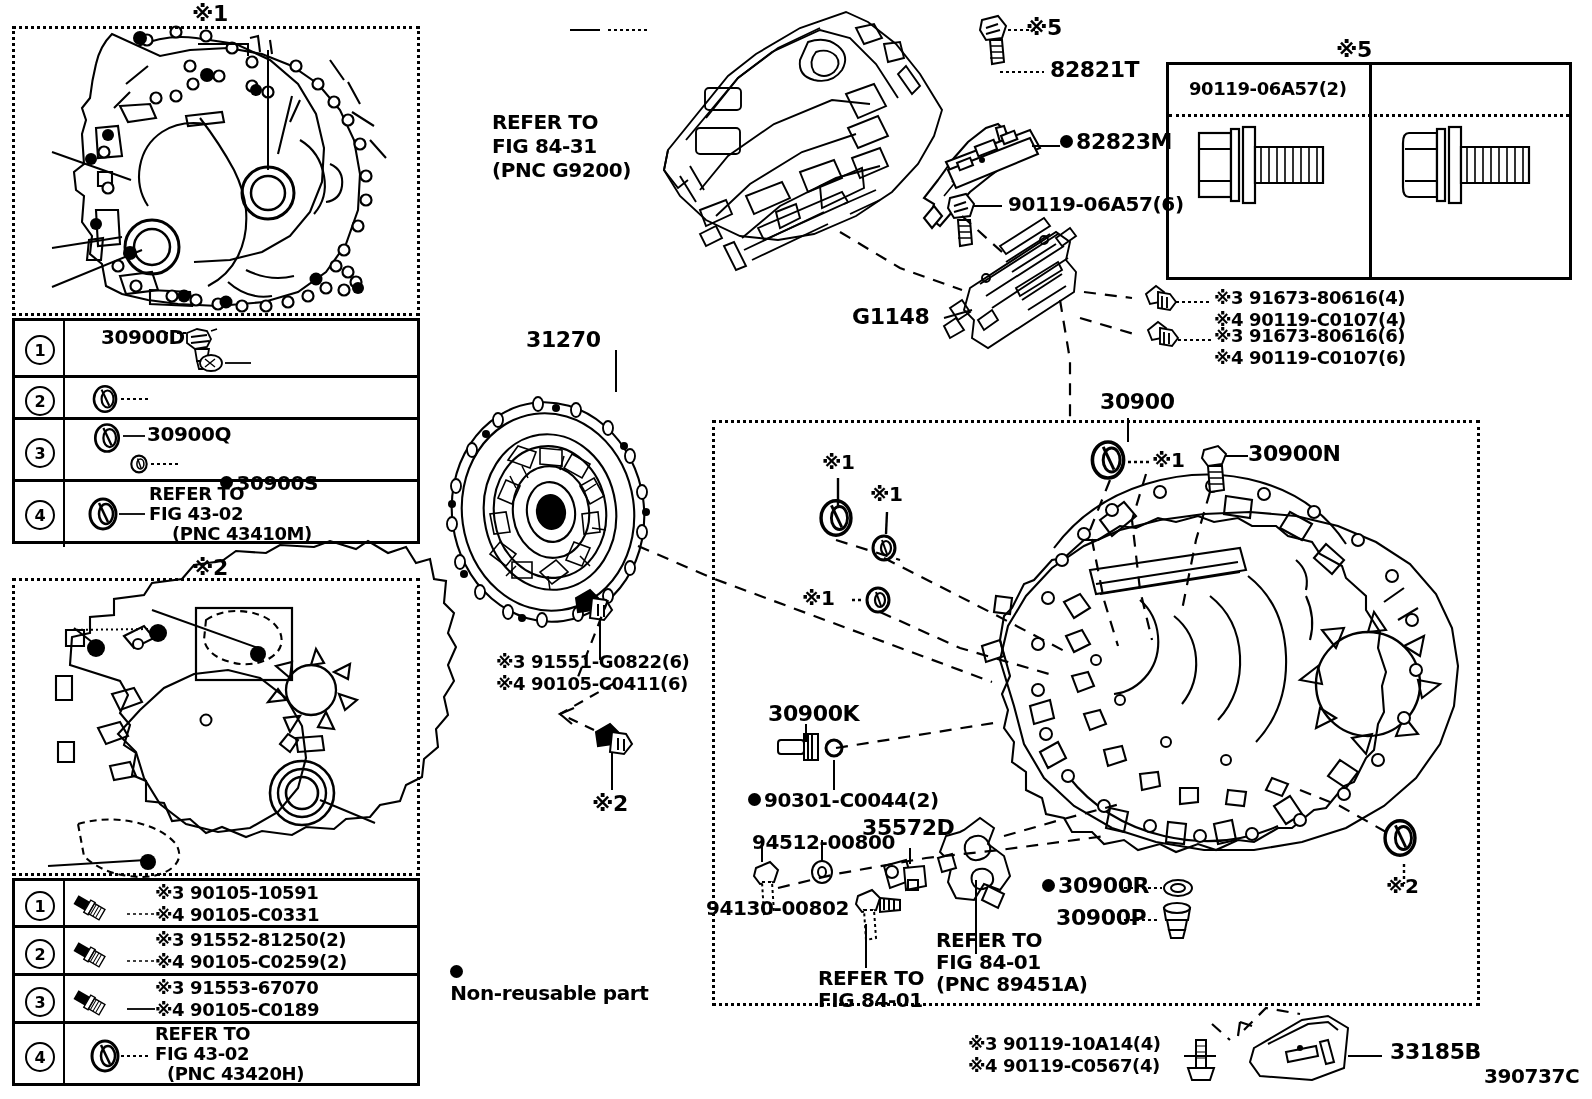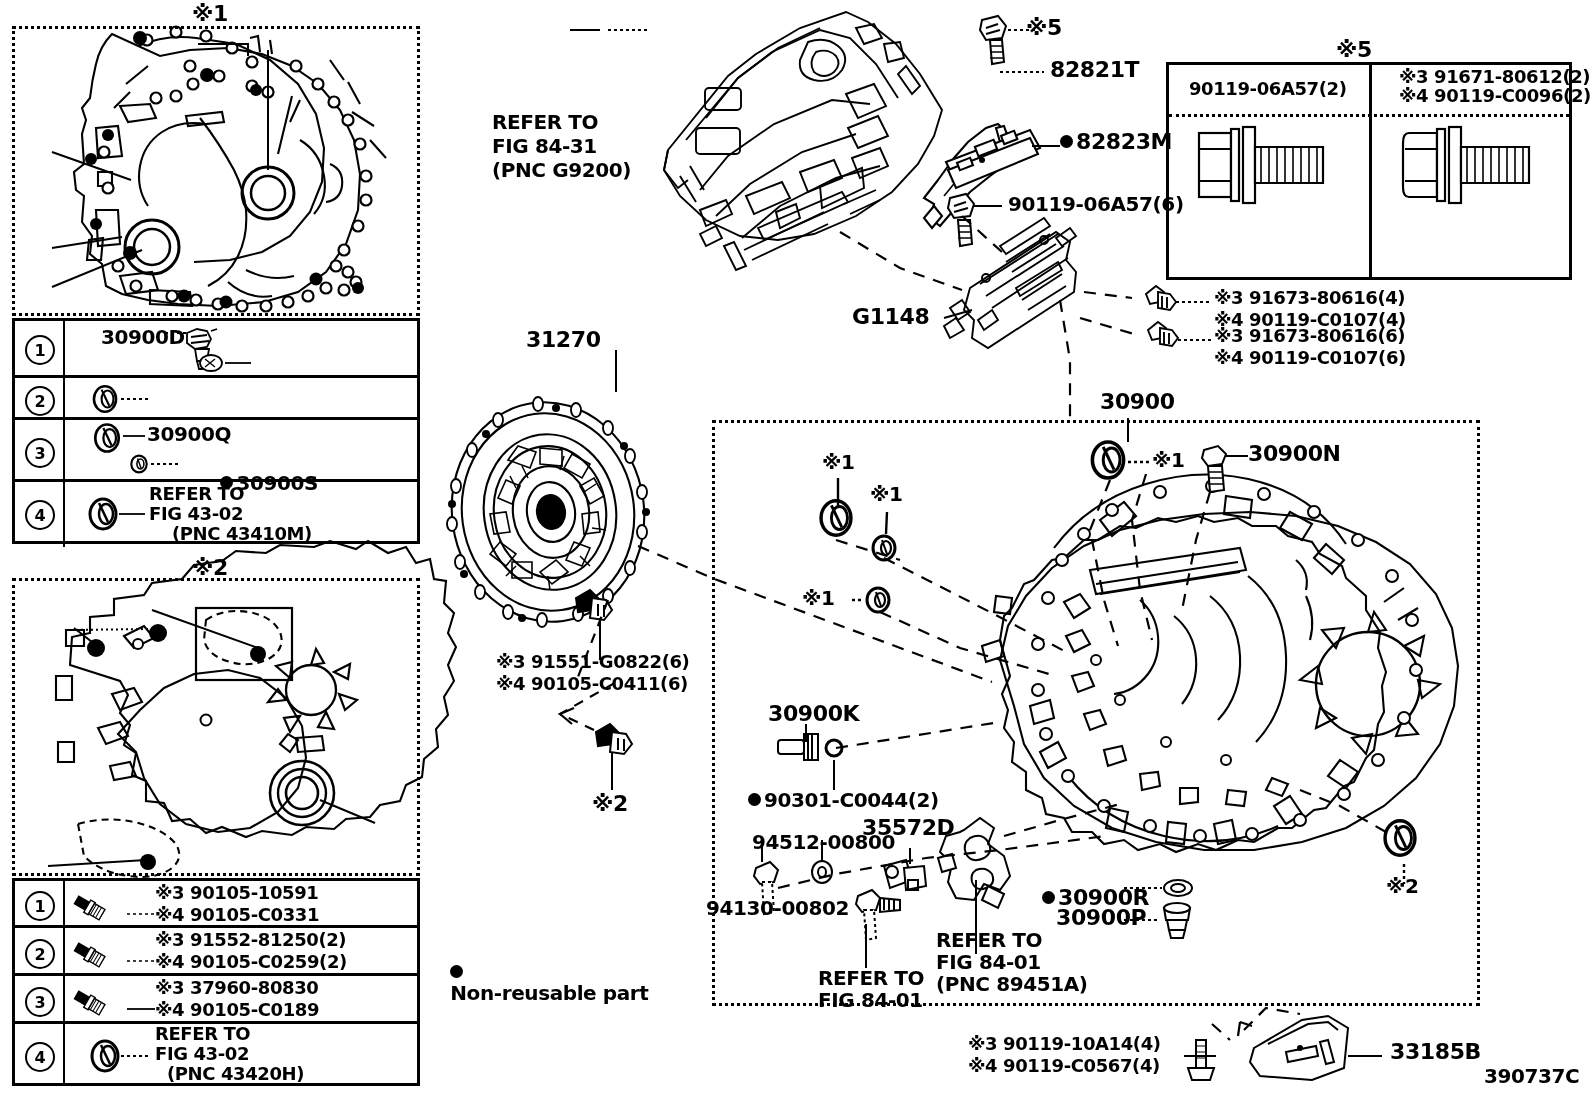--- a/index.html
+++ b/index.html
@@ -683,21 +683,21 @@
   </div>
   <div class="row" style="left:0;top:95px;width:100%;height:48px;border-bottom:3px solid #000;">
     <div class="cnum" style="left:10px;top:11px;">3</div>
     <div style="position:absolute;left:48px;top:0;width:2px;height:100%;background:#000;"></div>
     <svg style="left:0;top:0;">
       <g transform="translate(66,10) rotate(30)">
             <use href="#boltA" transform="translate(0,10)"></use>
           </g>
       <path d="M112 33 L140 33" stroke="#000" stroke-width="1.8"></path>
     </svg>
-    <div class="lbl s" style="left:140px;top:2px;">※3 37960-80830</div>
+    <div class="lbl s" style="left:140px;top:2px;">※3 91553-67070</div>
     <div class="lbl s" style="left:140px;top:24px;">※4 90105-C0189</div>
   </div>
   <div class="row" style="left:0;top:143px;width:100%;height:62px;">
     <div class="cnum" style="left:10px;top:18px;">4</div>
     <div style="position:absolute;left:48px;top:0;width:2px;height:100%;background:#000;"></div>
     <svg style="left:0;top:0;">
       <g transform="translate(90,32)">
             <use href="#ringSeal"></use>
           </g>
       <path d="M106 32 L134 32" stroke="#000" stroke-width="1.8" stroke-dasharray="3 3"></path>
@@ -705,22 +705,20 @@
     <div class="lbl s" style="left:140px;top:0px;">REFER TO</div>
     <div class="lbl s" style="left:140px;top:20px;">FIG 43-02</div>
     <div class="lbl s" style="left:152px;top:40px;">(PNC 43420H)</div>
   </div>
 </div>
 
 <div class="lbl n" style="left:1336px;top:38px;">※5</div>
 <div class="tblbox" style="left:1166px;top:62px;width:406px;height:218px;">
   <div style="position:absolute;left:0;top:0;width:100%;height:52px;border-bottom:3px dotted #000;box-sizing:border-box;">
     <div class="lbl s" style="left:20px;top:14px;">90119-06A57(2)</div>
-    <div class="lbl s" style="left:230px;top:2px;white-space:pre;">※3 91671-80612(2)
-※4 90119-C0096(2)</div>
   </div>
   <div style="position:absolute;left:200px;top:0;width:3px;height:100%;background:#000;"></div>
   <svg style="left:0;top:0;width:406px;height:218px;">
 
     <g stroke="#000" fill="#fff" stroke-width="2.2" transform="translate(30,100)">
       <rect x="0" y="-32" width="32" height="64"></rect>
       <path d="M0 -16 h32 M0 16 h32"></path>
       <rect x="32" y="-36" width="8" height="72"></rect>
       <rect x="44" y="-38" width="12" height="76"></rect>
       <path d="M56 -18 h68 v36 h-68 Z"></path>
@@ -775,21 +773,21 @@
 <div class="lbl m" style="left:752px;top:832px;">94512-00800</div>
 <div class="lbl m" style="left:706px;top:898px;">94130-00802</div>
 
 <div class="lbl m" style="left:818px;top:968px;">REFER TO</div>
 <div class="lbl m" style="left:818px;top:990px;">FIG 84-01</div>
 
 <div class="lbl m" style="left:936px;top:930px;">REFER TO</div>
 <div class="lbl m" style="left:936px;top:952px;">FIG 84-01</div>
 <div class="lbl m" style="left:936px;top:974px;">(PNC 89451A)</div>
 
-<div class="lbl n" style="left:1042px;top:874px;margin-top:12px;"><span class="bullet"></span>30900R</div>
+<div class="lbl n" style="left:1042px;top:874px;"><span class="bullet"></span>30900R</div>
 <div class="lbl n" style="left:1056px;top:906px;">30900P</div>
 <div class="lbl m" style="left:1386px;top:876px;">※2</div>
 
 <div class="lbl s" style="left:968px;top:1034px;">※3 90119-10A14(4)</div>
 <div class="lbl s" style="left:968px;top:1056px;">※4 90119-C0567(4)</div>
 <div class="lbl n" style="left:1390px;top:1040px;">33185B</div>
 
 <div style="position:absolute;left:424px;top:936px;">
   <div class="lbl m" style="position:relative;left:0;top:5px;">
     <span class="bullet"></span>

